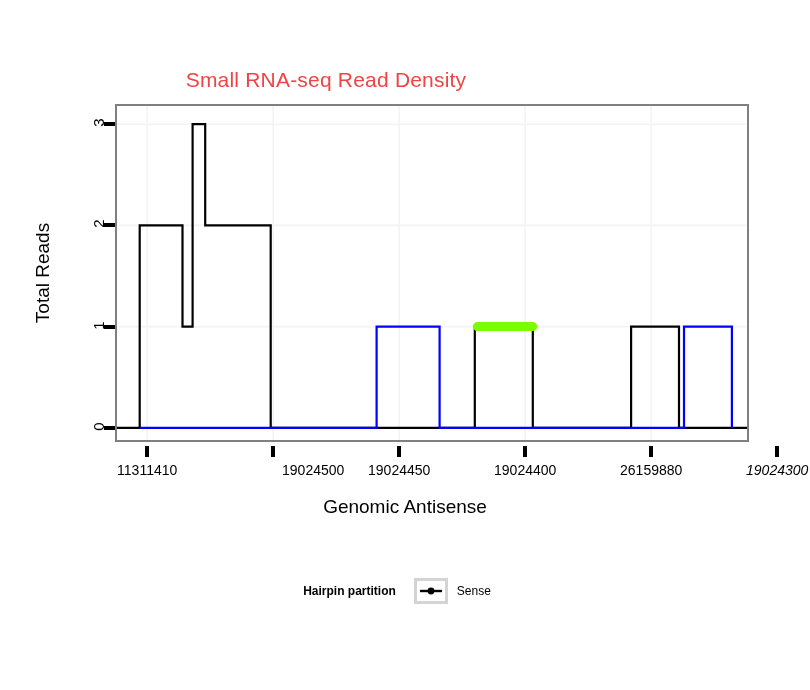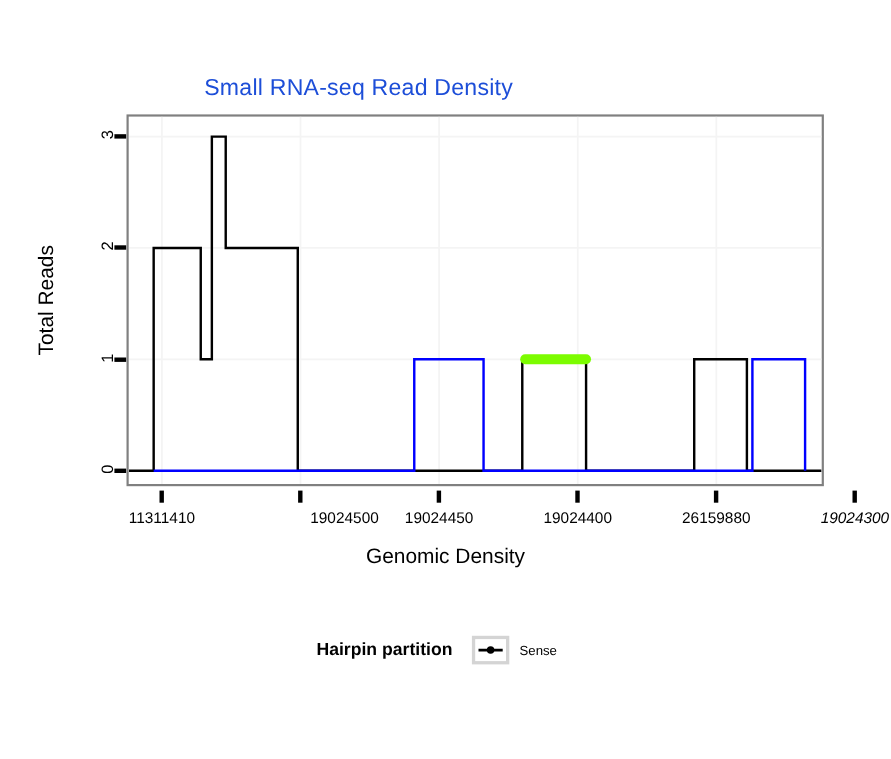--- a/index.html
+++ b/index.html
@@ -6,21 +6,21 @@
   body{
     width:810px;height:690px;background:#ffffff;
     font-family:"Liberation Sans", sans-serif;
     color:#000;overflow:hidden;position:relative;
   }
   #root{position:absolute;inset:0;}
 
   
   .chart-title{
     position:absolute;left:0;top:68px;width:652px;
-    text-align:center;font-size:21px;color:#1d4ed8;letter-spacing:0.2px;
+    text-align:center;font-size:21px;color:#ef4444;letter-spacing:0.2px;
   }
 
   
   .panel{
     position:absolute;left:115px;top:104px;width:634px;height:338px;
     background:#ffffff;border:2px solid #808080;box-sizing:border-box;
   }
   .plot-area{position:absolute;inset:0;overflow:hidden;}
   .grid-svg,.data-svg{position:absolute;left:0;top:0;}
 
@@ -53,21 +53,21 @@
   .x-axis-title{
     position:absolute;left:0;top:496px;width:810px;text-align:center;
     font-size:19px;
   }
 
   
   .legend{
     position:absolute;left:0;top:578px;width:810px;
     display:flex;align-items:center;justify-content:center;gap:0;
   }
-  .legend-title{font-size:16px;font-weight:bold;margin-right:18px;}
+  .legend-title{font-size:12px;font-weight:bold;margin-right:18px;}
   .legend-item{display:flex;align-items:center;gap:9px;margin-right:16px;}
   .legend-key{
     width:34px;height:26px;border:3px solid #d4d4d4;background:#fff;
     display:flex;align-items:center;justify-content:center;box-sizing:border-box;
   }
   .legend-key svg{display:block;}
   .legend-label{font-size:12px;}
 </style>
 </head>
 <body>
@@ -121,21 +121,21 @@
       <div class="x-tick-mark" style="left:282.2px;"></div>
       <div class="x-tick-label" style="left:284.2px;">19024450</div>
       <div class="x-tick-mark" style="left:408.2px;"></div>
       <div class="x-tick-label" style="left:410.2px;">19024400</div>
       <div class="x-tick-mark" style="left:534.2px;"></div>
       <div class="x-tick-label" style="left:536.2px;">26159880</div>
       <div class="x-tick-mark" style="left:660.2px;"></div>
       <div class="x-tick-label" style="left:662.2px;font-style:italic;">19024300</div>
     </div>
 
-  <div class="x-axis-title">Genomic Density</div>
+  <div class="x-axis-title">Genomic Antisense</div>
 
   <div class="legend">
     <div class="legend-title">Hairpin partition</div>
     <div id="legend-items" style="display:flex;align-items:center;">
         <div class="legend-item">
           <span class="legend-key">
             <svg width="24" height="16" viewBox="0 0 24 16">
               <line x1="1" y1="8" x2="23" y2="8" stroke="#000000" stroke-width="2.4"></line>
               <circle cx="12" cy="8" r="3.4" fill="#000000"></circle>
             </svg>

